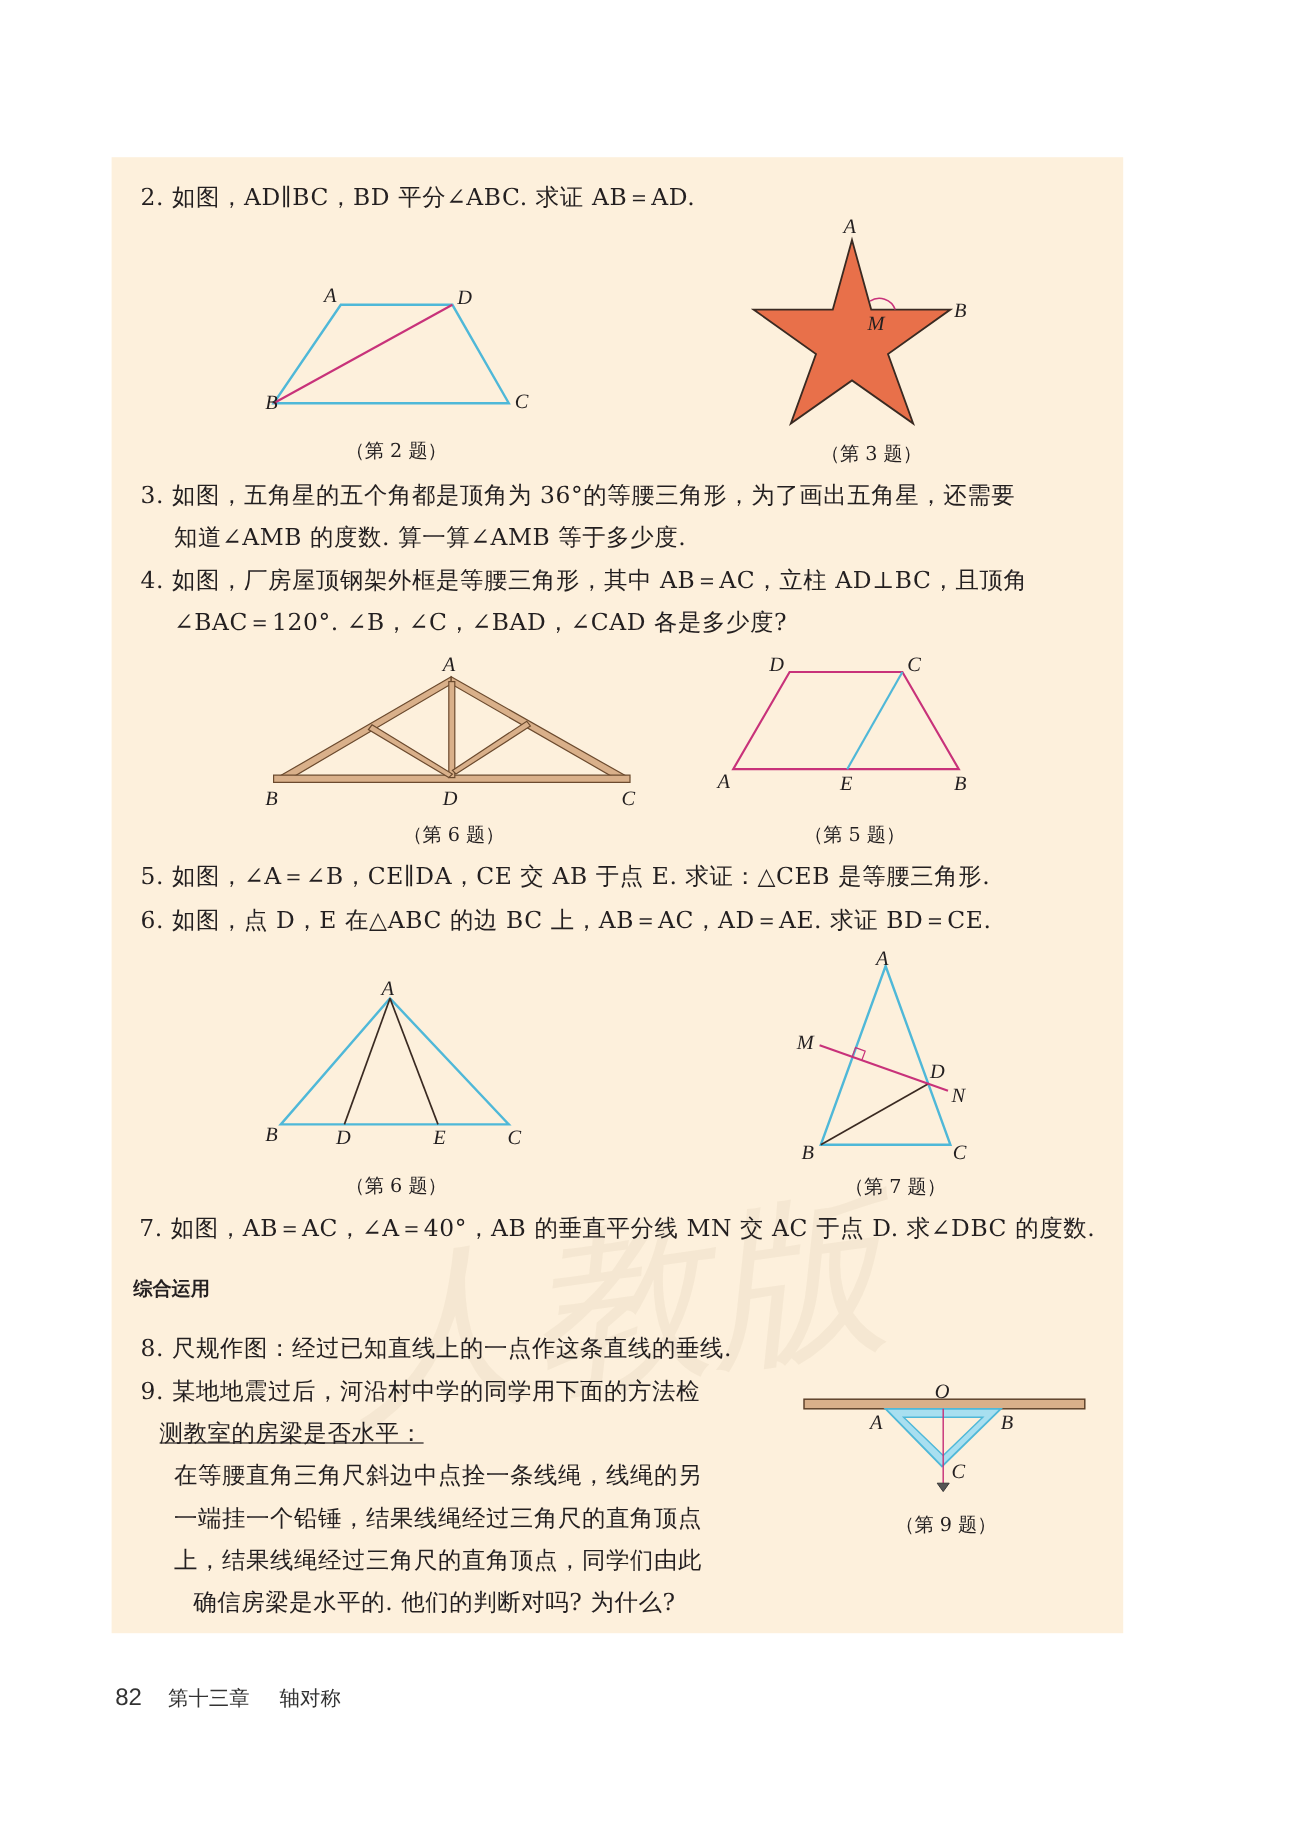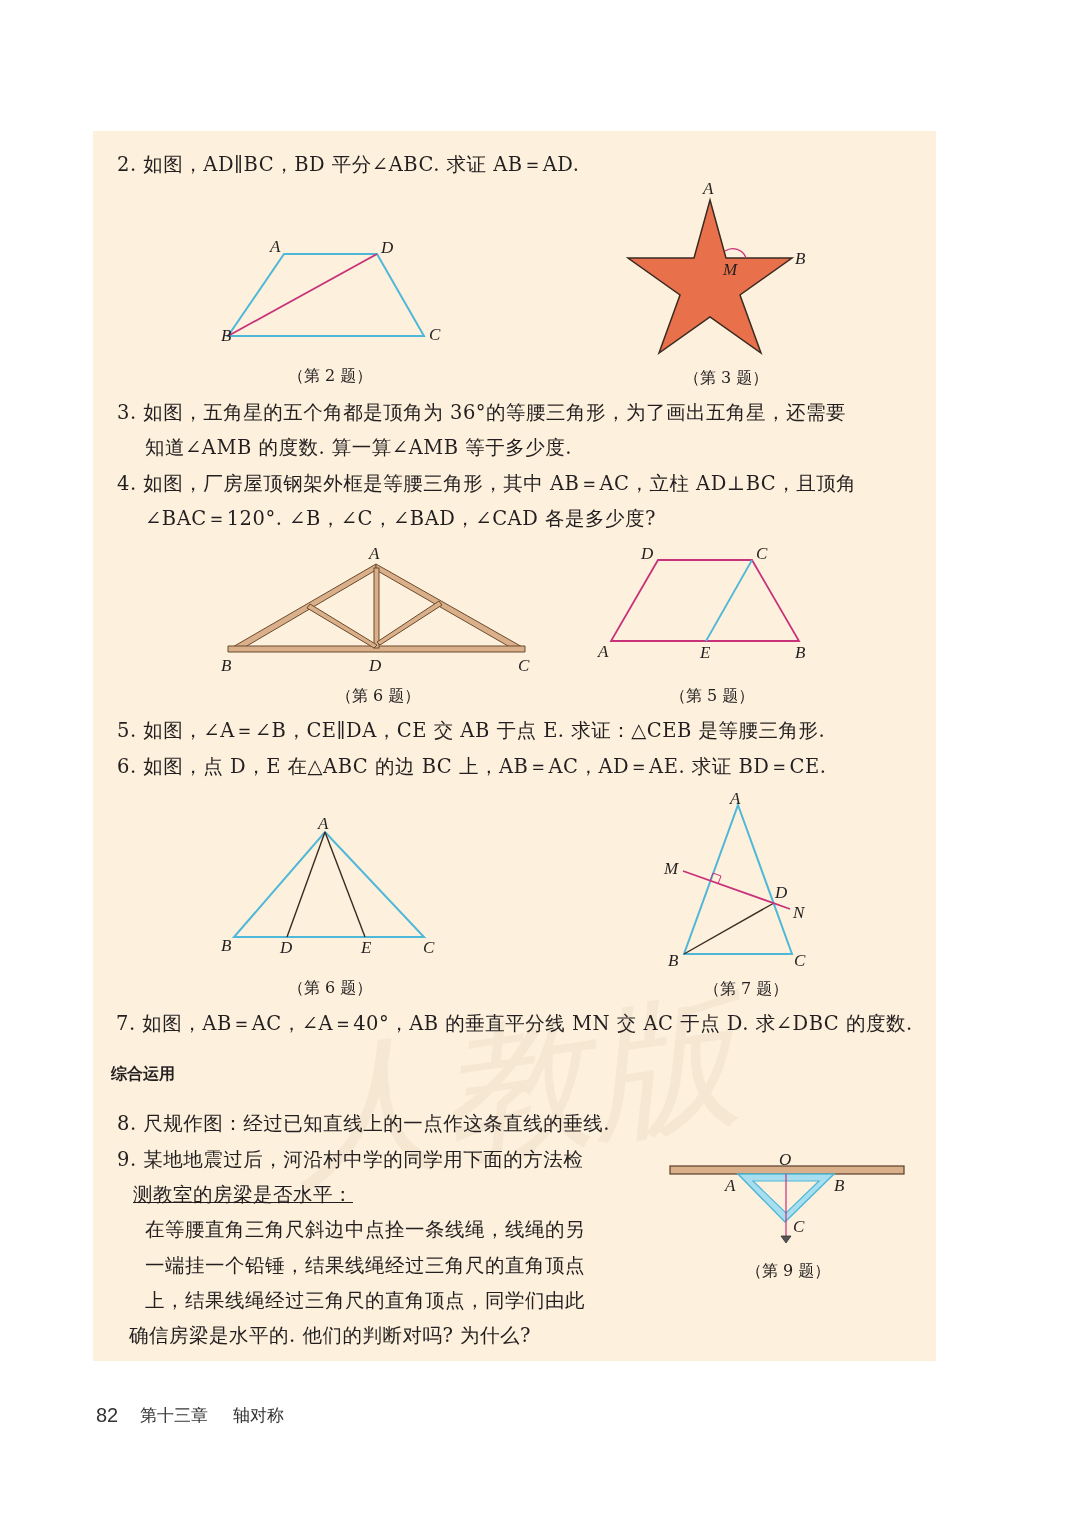--- a/index.html
+++ b/index.html
@@ -108,21 +108,21 @@
 <div class="line" style="left:116px;top:1011px;">7. 如图，AB＝AC，∠A＝40°，AB 的垂直平分线 MN 交 AC 于点 D. 求∠DBC 的度数.</div>
 
 <div class="section">综合运用</div>
 
 <div class="line" style="left:117px;top:1111px;">8. 尺规作图：经过已知直线上的一点作这条直线的垂线.</div>
 <div class="line" style="left:117px;top:1147px;">9. 某地地震过后，河沿村中学的同学用下面的方法检</div>
 <div class="line" style="left:133px;top:1182px;text-decoration:underline;">测教室的房梁是否水平：</div>
 <div class="line" style="left:145px;top:1217px;">在等腰直角三角尺斜边中点拴一条线绳，线绳的另</div>
 <div class="line" style="left:145px;top:1253px;">一端挂一个铅锤，结果线绳经过三角尺的直角顶点</div>
 <div class="line" style="left:145px;top:1288px;">上，结果线绳经过三角尺的直角顶点，同学们由此</div>
-<div class="line" style="left:129px;top:1323px;">确信房梁是水平的. 他们的判断对吗? 为什么?</div>
+<div class="line" style="left:161px;top:1323px;">确信房梁是水平的. 他们的判断对吗? 为什么?</div>
 
 <svg style="left:0;top:0;" width="1" height="1">
   <rect x="670" y="1166" width="234" height="8" fill="#d9b08a" stroke="#5a3e28" stroke-width="1.2"></rect>
   <polygon points="738,1174 834,1174 785,1222" fill="#a8dff0" stroke="#4fb8d8" stroke-width="1.5"></polygon>
   <polygon points="753,1181 819,1181 786,1213" fill="#fdf0dc" stroke="#4fb8d8" stroke-width="1.2"></polygon>
   <line x1="786" y1="1174" x2="786" y2="1236" stroke="#c8327a" stroke-width="1.2"></line>
   <polygon points="781,1236 791,1236 786,1243" fill="#555" stroke="#333" stroke-width="0.8"></polygon>
   <text x="779" y="1165">O</text>
   <text x="725" y="1191">A</text>
   <text x="834" y="1191">B</text>

